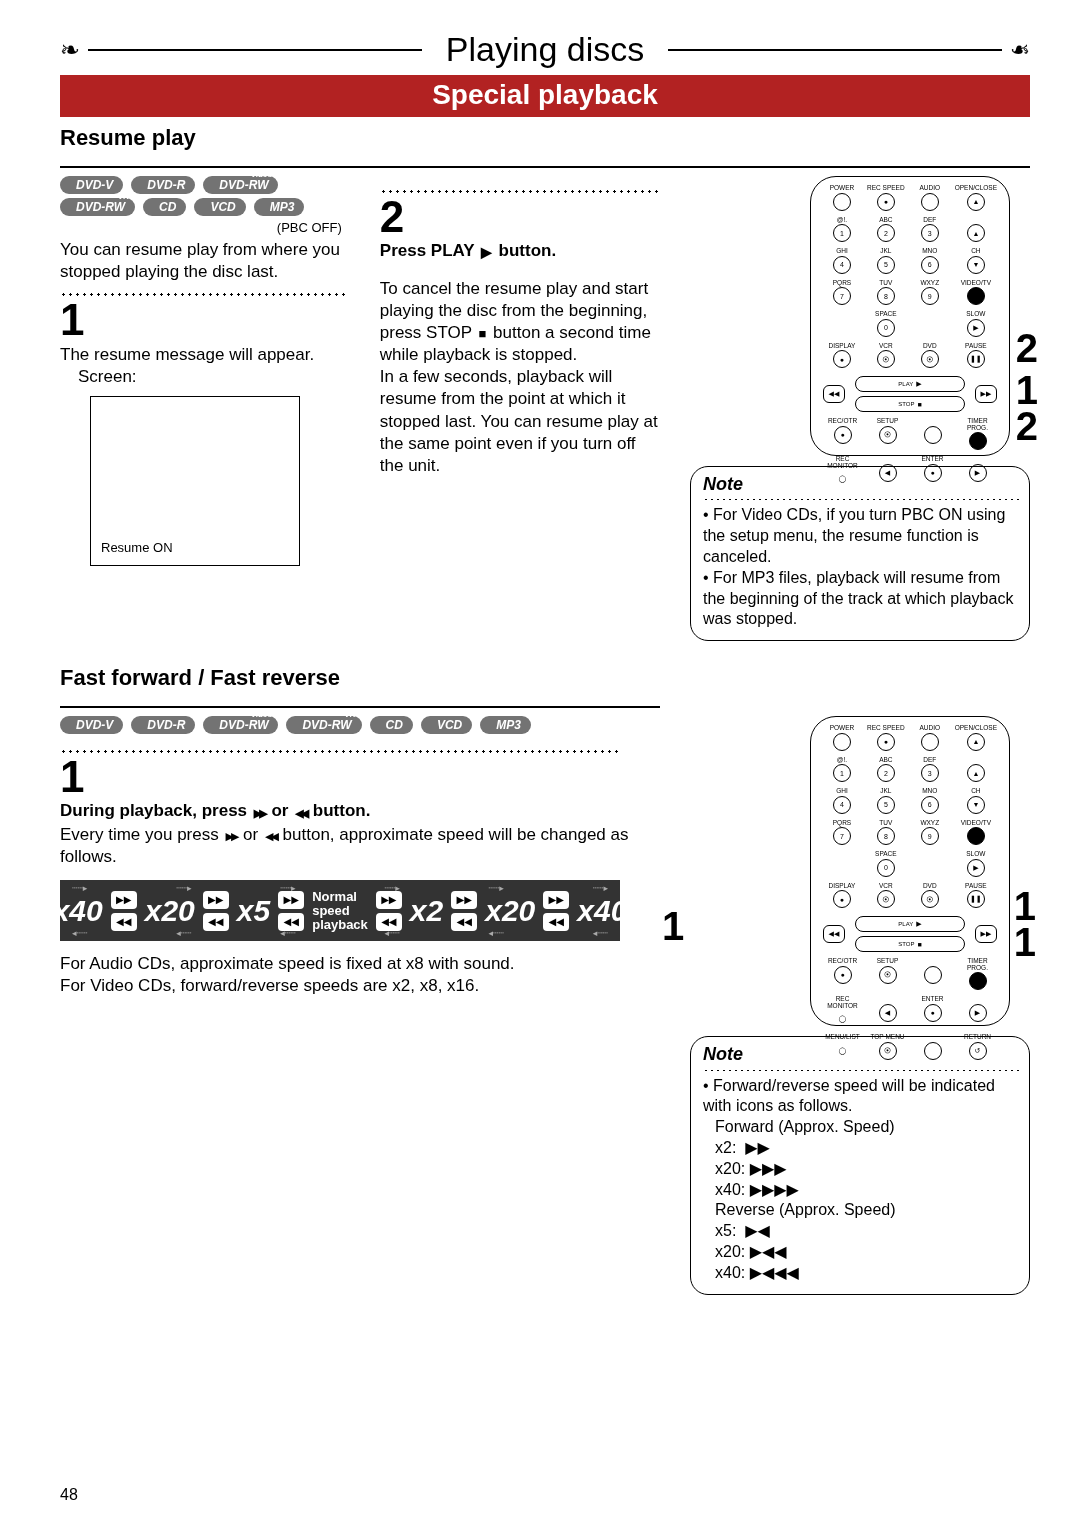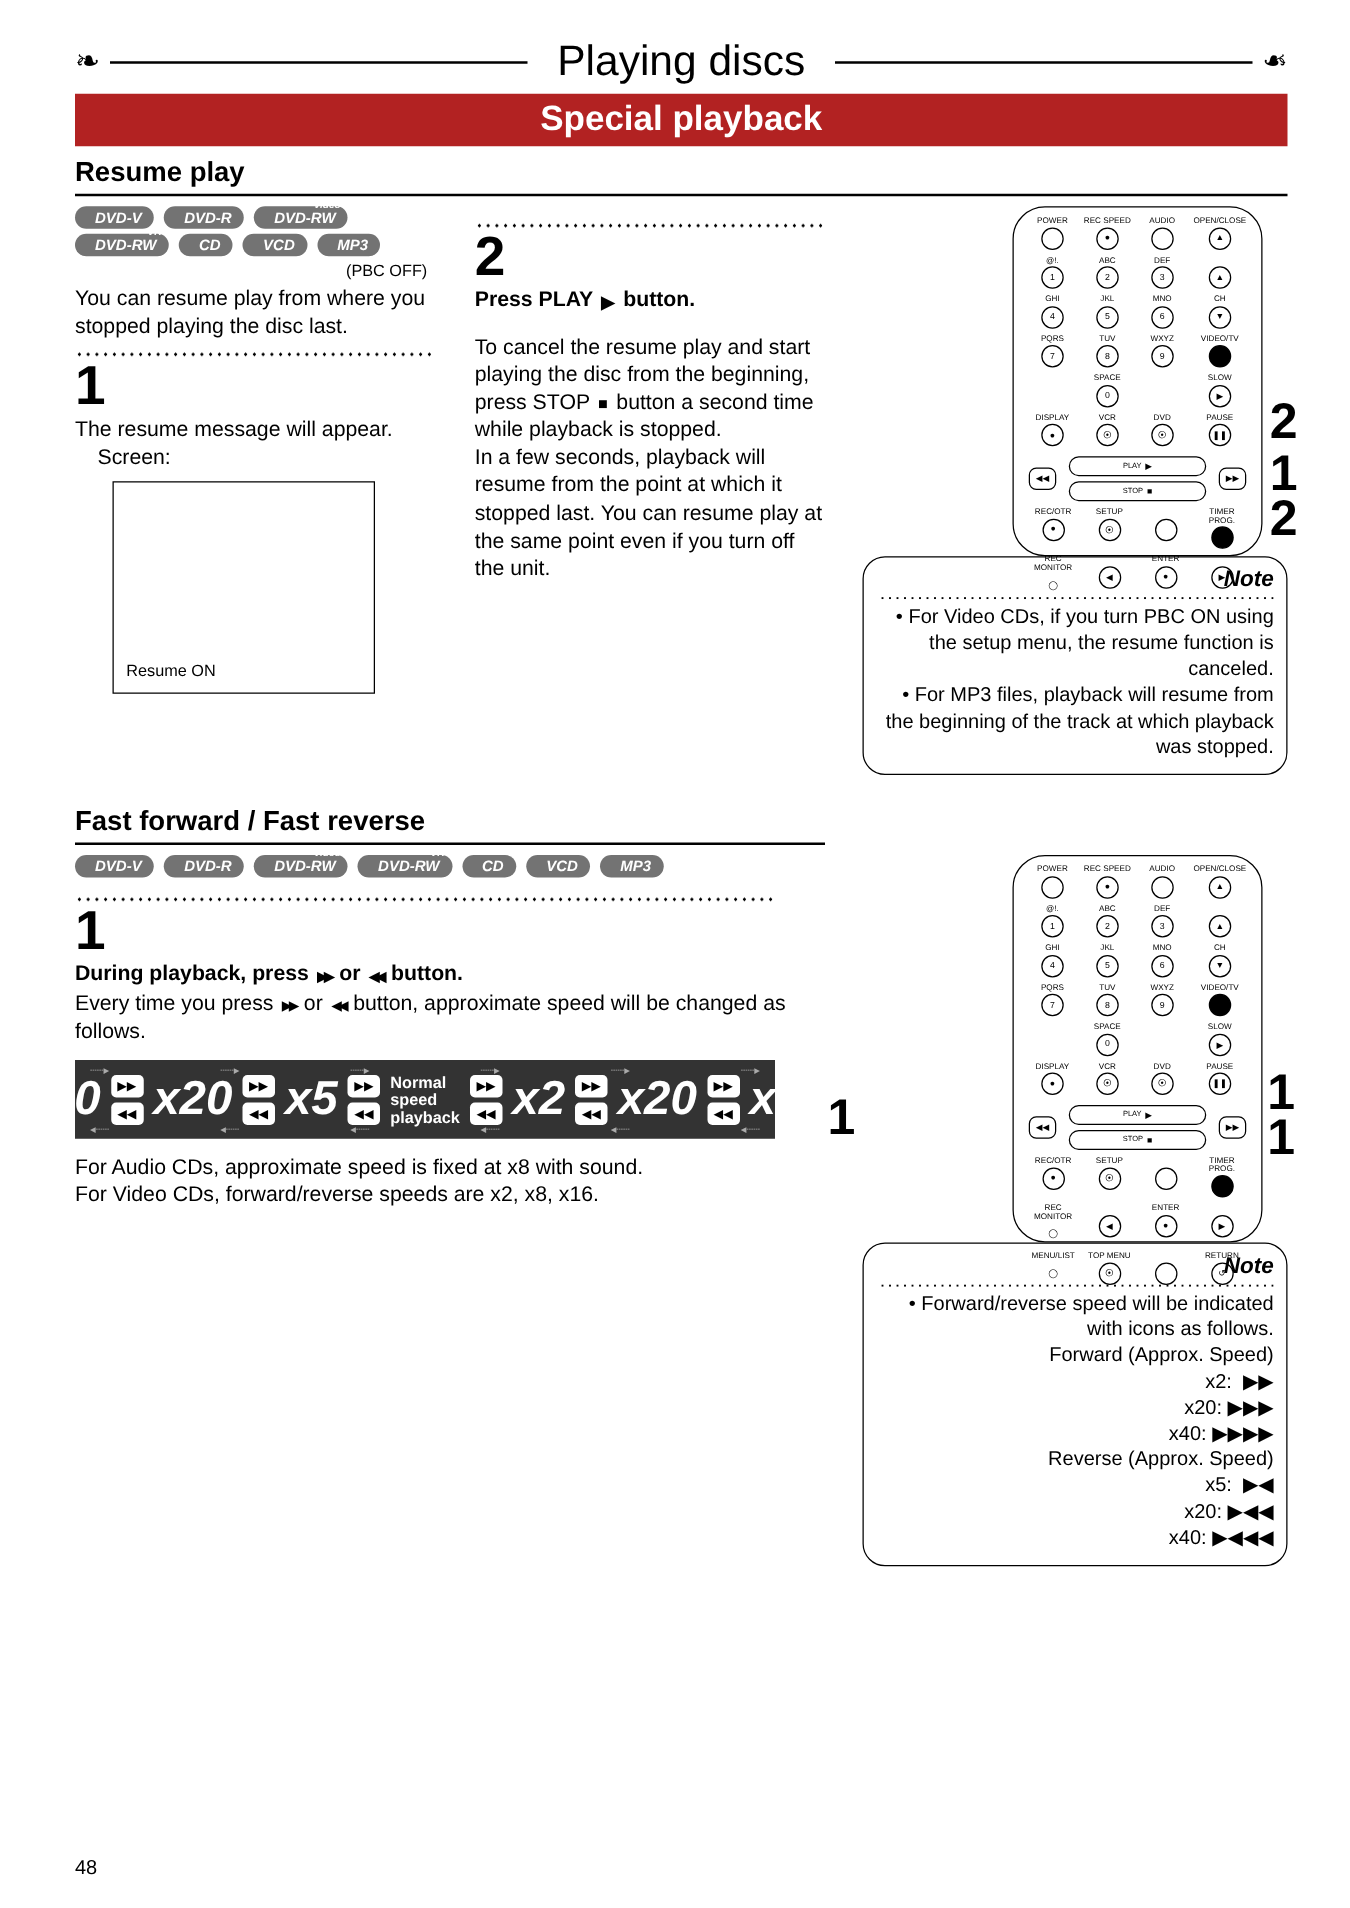--- a/index.html
+++ b/index.html
@@ -41,21 +41,21 @@
     text-align: center;
     font-size: 28px;
     font-weight: bold;
     padding: 4px 0 6px;
     margin-bottom: 8px;
   }
   .section-heading {
     font-size: 22px;
     font-weight: bold;
     border-bottom: 2px solid #000;
-    padding-bottom: 4px;
+    padding-bottom: 15px;
     margin-bottom: 8px;
   }
   .columns {
     display: flex;
     gap: 32px;
   }
   .col-left { width: 300px; }
   .col-mid  { width: 290px; }
   .col-right{ flex: 1; }
   .badge-row { display: flex; gap: 8px; flex-wrap: wrap; margin-bottom: 4px;}
@@ -104,23 +104,23 @@
   }
   .screen-box .resume-on {
     position: absolute;
     bottom: 10px; left: 10px;
     font-size: 13px;
   }
   .note-box {
     border: 1.5px solid #000;
     border-radius: 18px;
     padding: 6px 10px 10px 12px;
+    margin-top: 10px;
     font-size: 16px;
     line-height: 1.3;
-    text-align: right;
   }
   .note-title {
     font-weight: bold;
     font-style: italic;
     font-size: 18px;
   }
   .note-dots {
     height:3px;
     background-image: radial-gradient(circle, #000 1.1px, transparent 1.1px);
     background-size: 6px 3px;
@@ -154,21 +154,21 @@
     color:#fff;
     display:flex;
     align-items:center;
     justify-content:center;
     gap:8px;
     padding: 10px 12px;
     margin: 12px 0;
     width: 560px;
     position:relative;
   }
-  .speed-chain .spd { font-size:38px; font-weight:bold; font-style:italic;}
+  .speed-chain .spd { font-size:30px; font-weight:bold; font-style:italic;}
   .speed-chain .chip {
     background:#fff; color:#000; border-radius:4px;
     width:26px;height:18px;display:flex;align-items:center;justify-content:center;
     font-size:10px;
   }
   .chipcol{display:flex;flex-direction:column;gap:4px;}
   .speed-chain .normal { font-size:13px; font-weight:bold; line-height:1.05; text-align:left;}
   .speed-chain .arrow-row{position:absolute;left:12px;right:12px;display:flex;justify-content:space-between;font-size:9px;color:#aaa;}
   .speed-chain .arrow-row.top{top:3px;} .speed-chain .arrow-row.bot{bottom:3px;}
   .page-num { position:absolute; bottom:22px; left:60px; font-size:16px;}

